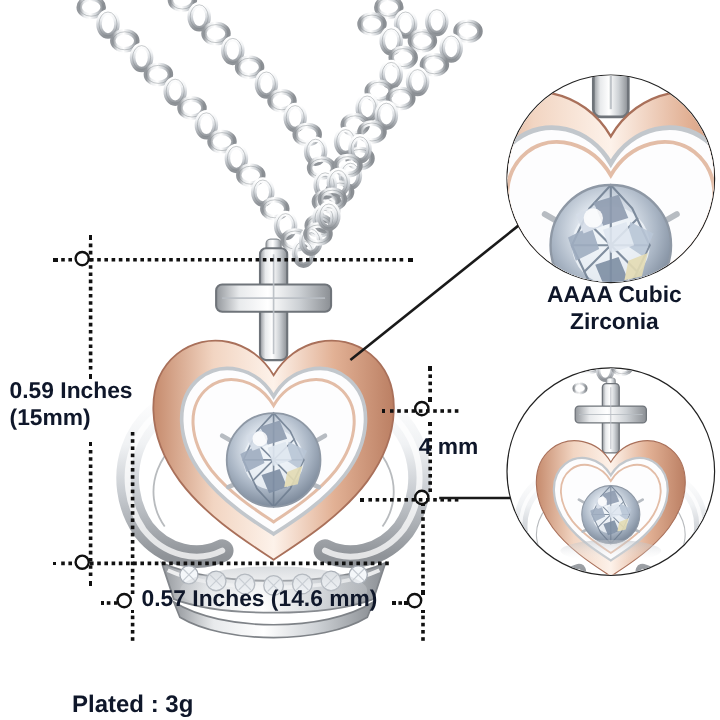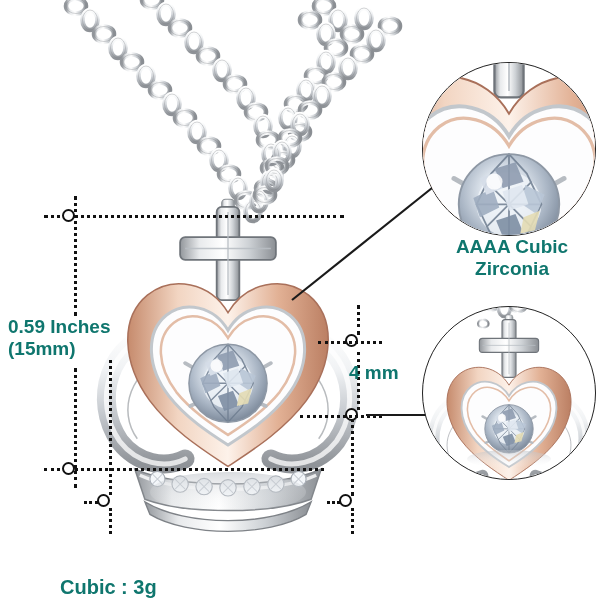--- a/index.html
+++ b/index.html
@@ -10,21 +10,21 @@
   #infographic {
     position: relative;
     width: 600px;
     height: 600px;
     background: #ffffff;
     overflow: hidden;
     font-family: "Liberation Sans", sans-serif;
   }
   .label {
     position: absolute;
-    color: #0f766e;
+    color: #0f172a;
     font-weight: bold;
     line-height: 1.18;
     white-space: pre-line;
   }
   #label-height {
     left: 8px;
     top: 316px;
     width: 150px;
     text-align: left;
     font-size: 19px;
@@ -374,22 +374,23 @@
         </g>
         <use href="#pendant"></use>
       </g>
       <ellipse cx="86" cy="152" rx="42" ry="9" fill="url(#gShadow)"></ellipse>
     </svg>
   </div>
 
   <div class="label" id="label-height">0.59 Inches
 (15mm)</div>
 
+  <div class="label" id="label-width">0.57 Inches (14.6 mm)</div>
 
   <div class="label" id="label-depth">4 mm</div>
 
   <div class="label" id="label-cz">AAAA Cubic
 Zirconia</div>
 
 
-  <div class="label" id="label-weight">Cubic : 3g</div>
+  <div class="label" id="label-weight">Plated : 3g</div>
 
 </div>
 
 </body></html>

